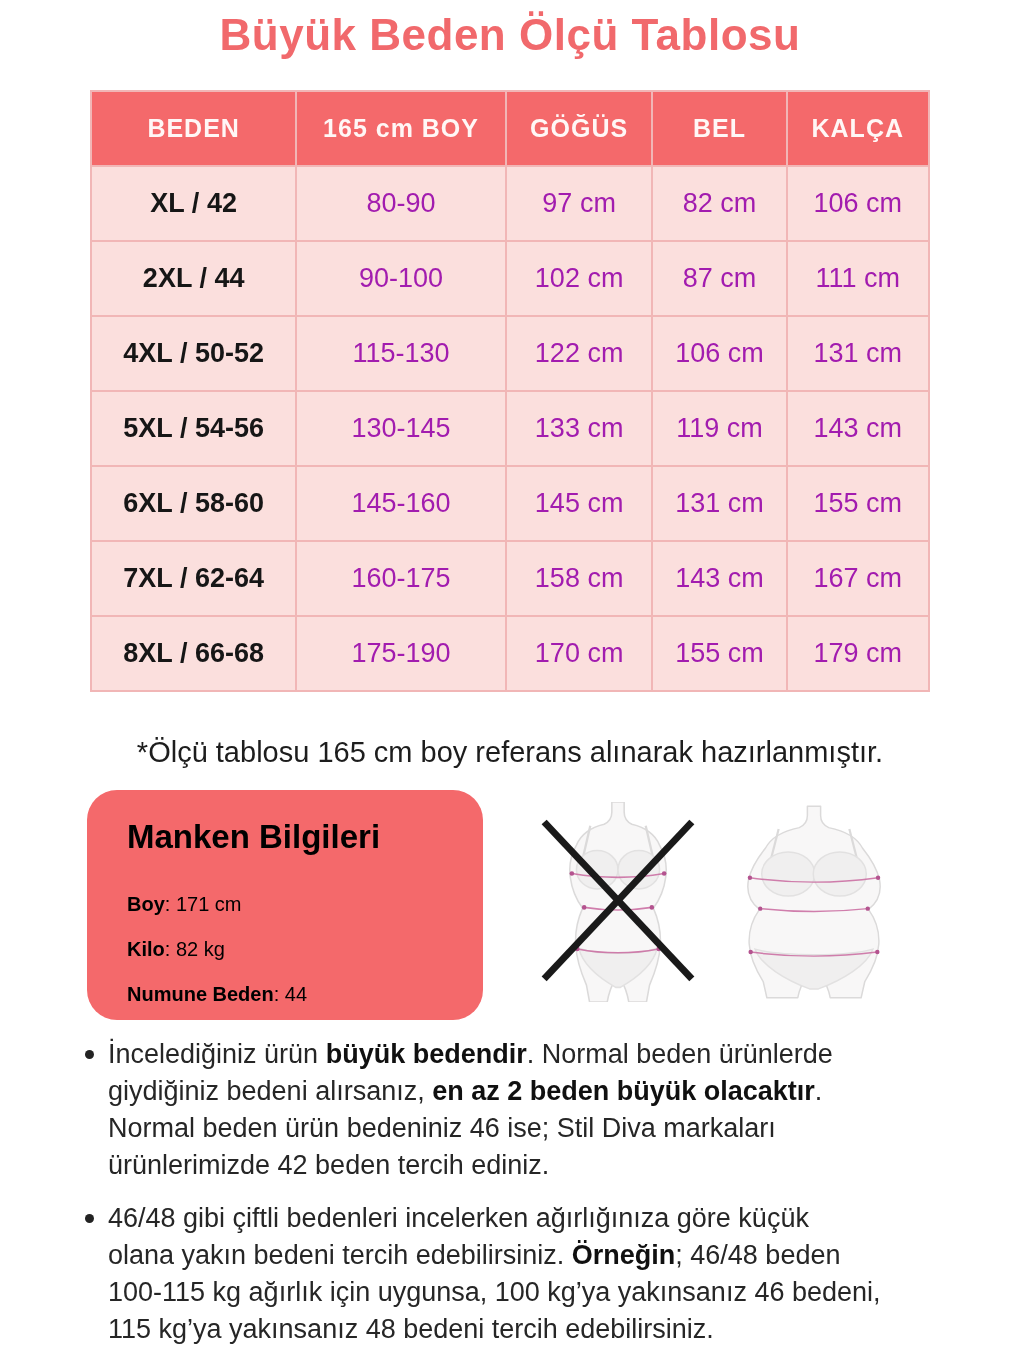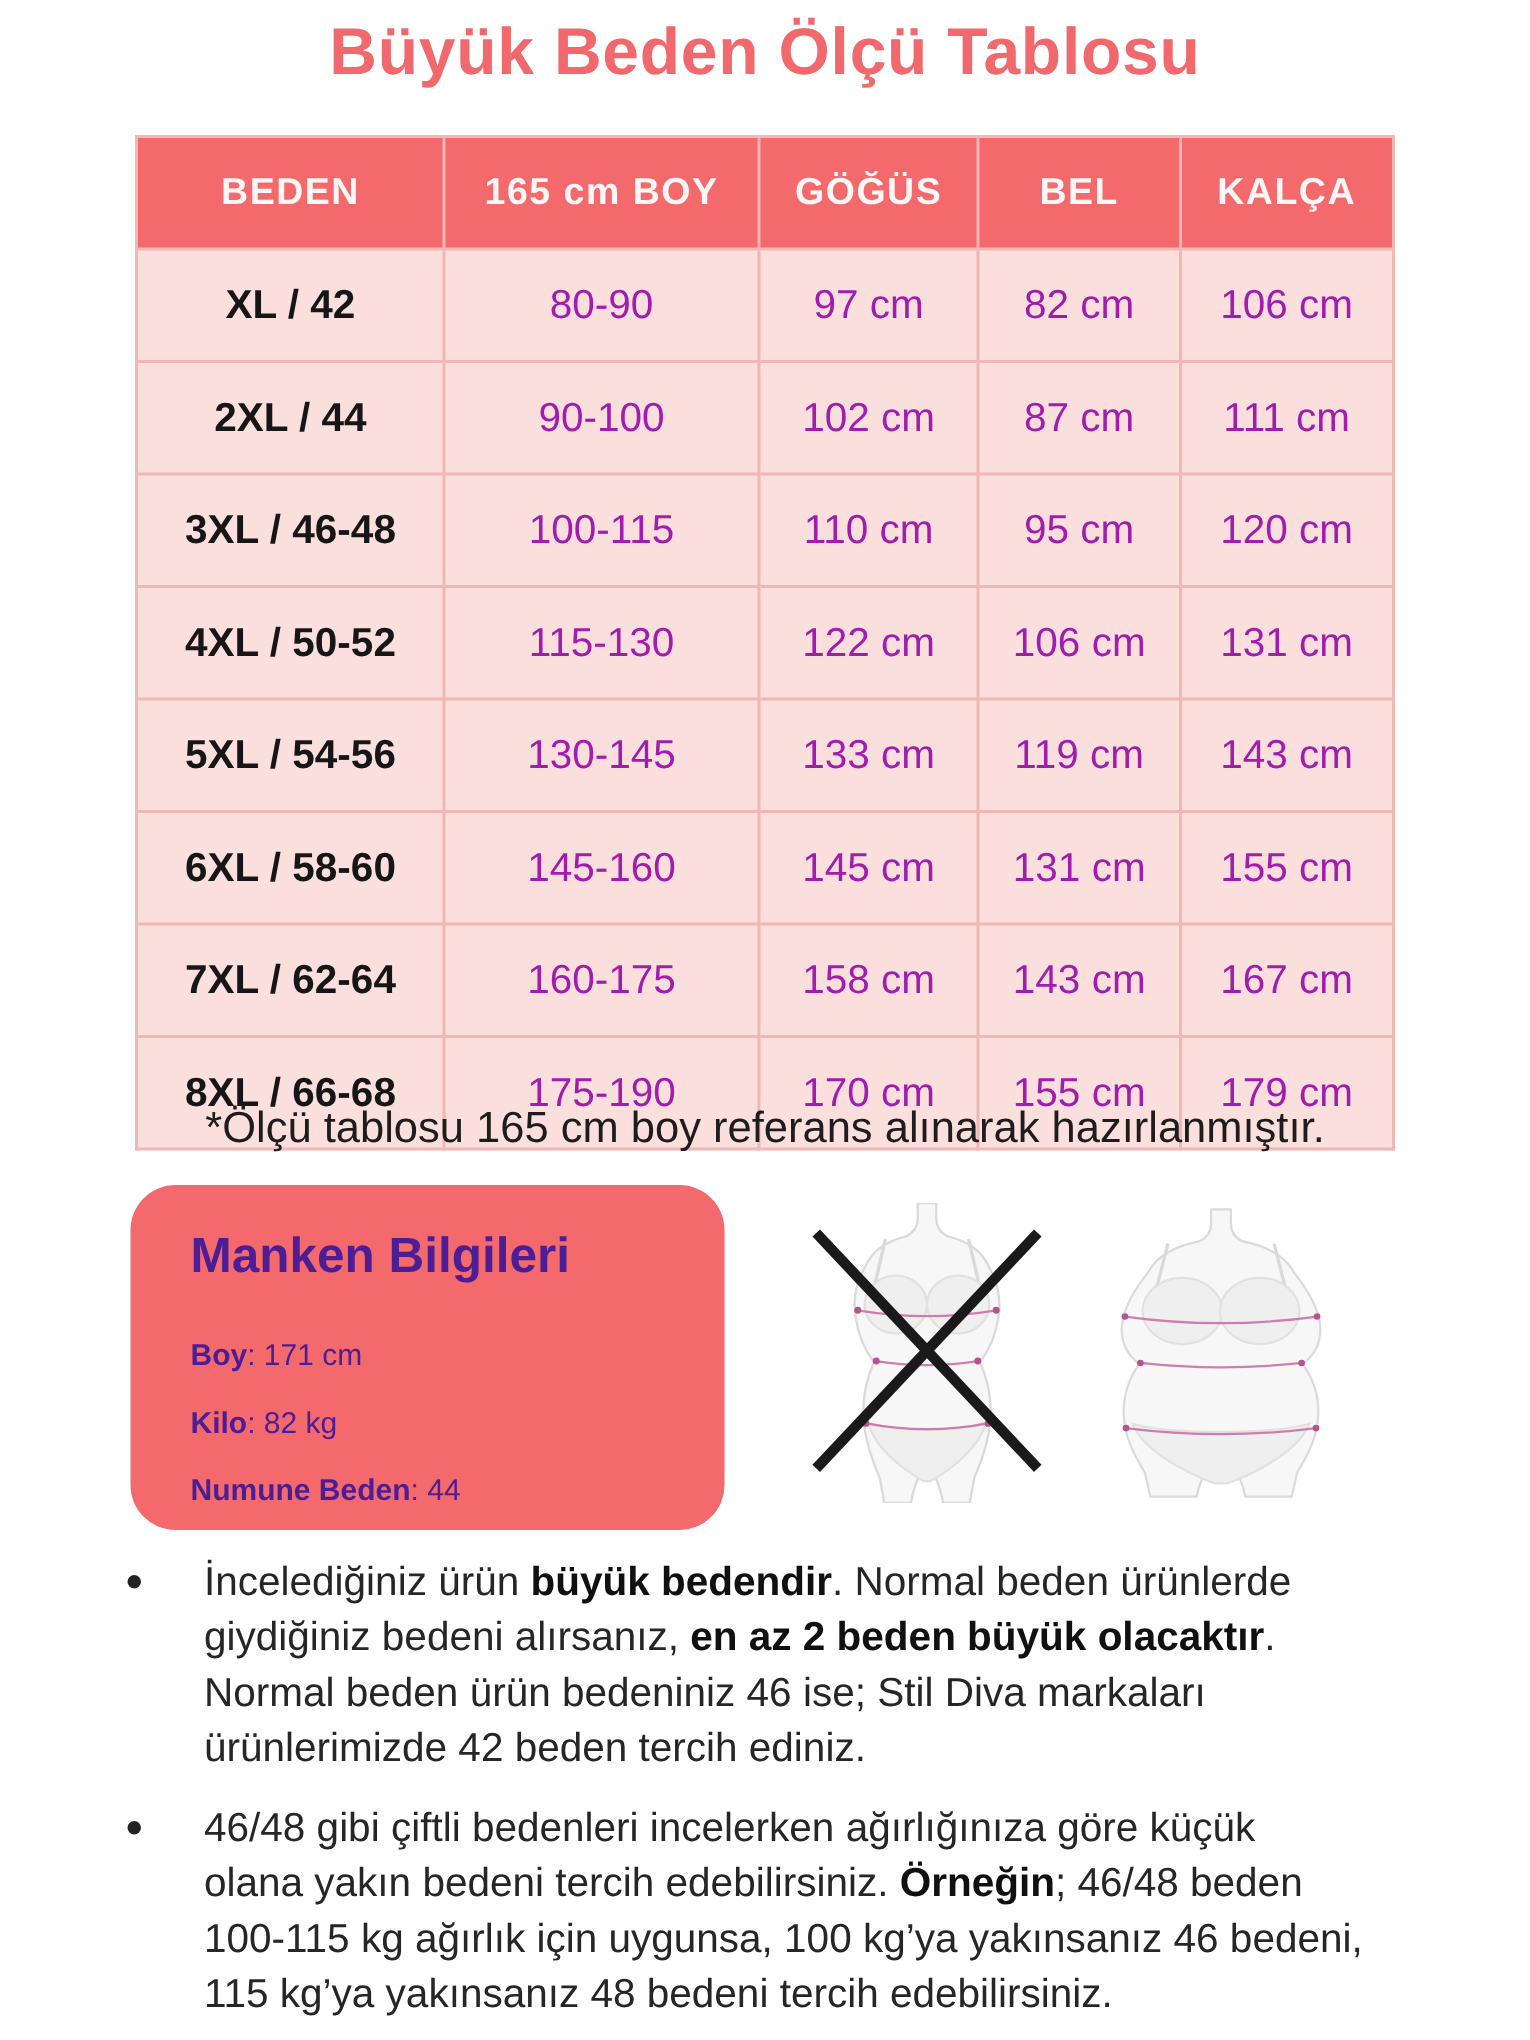--- a/index.html
+++ b/index.html
@@ -46,21 +46,21 @@
     position:absolute;top:736px;left:0;width:100%;
     margin:0;text-align:center;
     font-size:29px;color:#1d1d1d;
   }
 
   
   .model-box{
     position:absolute;left:87px;top:790px;width:396px;height:230px;
     box-sizing:border-box;
     background:#f4696b;border-radius:30px;
-    color:#4c1d95;padding:24px 40px;
+    color:#000000;padding:24px 40px;
   }
   .model-title{
     font-size:33px;font-weight:700;margin:4px 0 26px 0;
   }
   .model-line{font-size:20px;line-height:45px;}
   .model-line .b{font-weight:700;}
 
   
   .figure{position:absolute;}
   .figure svg{width:100%;height:100%;display:block;}
@@ -68,21 +68,21 @@
   .figure-right{left:733px;top:802px;width:162px;height:200px;}
   .body-outline{fill:#f8f7f7;stroke:#dbdada;stroke-width:2;stroke-linejoin:round;}
   .underwear{fill:#f0efef;stroke:#e2e1e1;stroke-width:2;}
   .strap{fill:none;stroke:#dbdada;stroke-width:3;}
   .measure{fill:none;stroke:#c9699f;stroke-width:2;opacity:.85;}
   .measure-dot{fill:#b4538f;}
   .x-mark line{stroke:#1a1a1a;stroke-width:9;}
 
   
   .notes{position:absolute;left:85px;top:1036px;width:875px;}
-  .note{display:flex;align-items:flex-start;gap:28px;}
+  .note{display:flex;align-items:flex-start;}
   .note + .note{margin-top:16px;}
   .dot{
     flex:0 0 auto;width:9px;height:9px;border-radius:50%;
     background:#232323;margin:14px 14px 0 0;
   }
   .note-text{font-size:27px;line-height:37px;color:#262626;}
   .note-text .b{font-weight:700;color:#101010;}
 </style>
 </head>
 <body>
@@ -115,27 +115,20 @@
         <td>97 cm</td>
         <td>82 cm</td>
         <td>106 cm</td>
       </tr>
       <tr>
         <td class="c0">2XL / 44</td>
         <td>90-100</td>
         <td>102 cm</td>
         <td>87 cm</td>
         <td>111 cm</td>
-      </tr>
-      <tr>
-        <td class="c0">3XL / 46-48</td>
-        <td>100-115</td>
-        <td>110 cm</td>
-        <td>95 cm</td>
-        <td>120 cm</td>
       </tr>
       <tr>
         <td class="c0">4XL / 50-52</td>
         <td>115-130</td>
         <td>122 cm</td>
         <td>106 cm</td>
         <td>131 cm</td>
       </tr>
       <tr>
         <td class="c0">5XL / 54-56</td>

